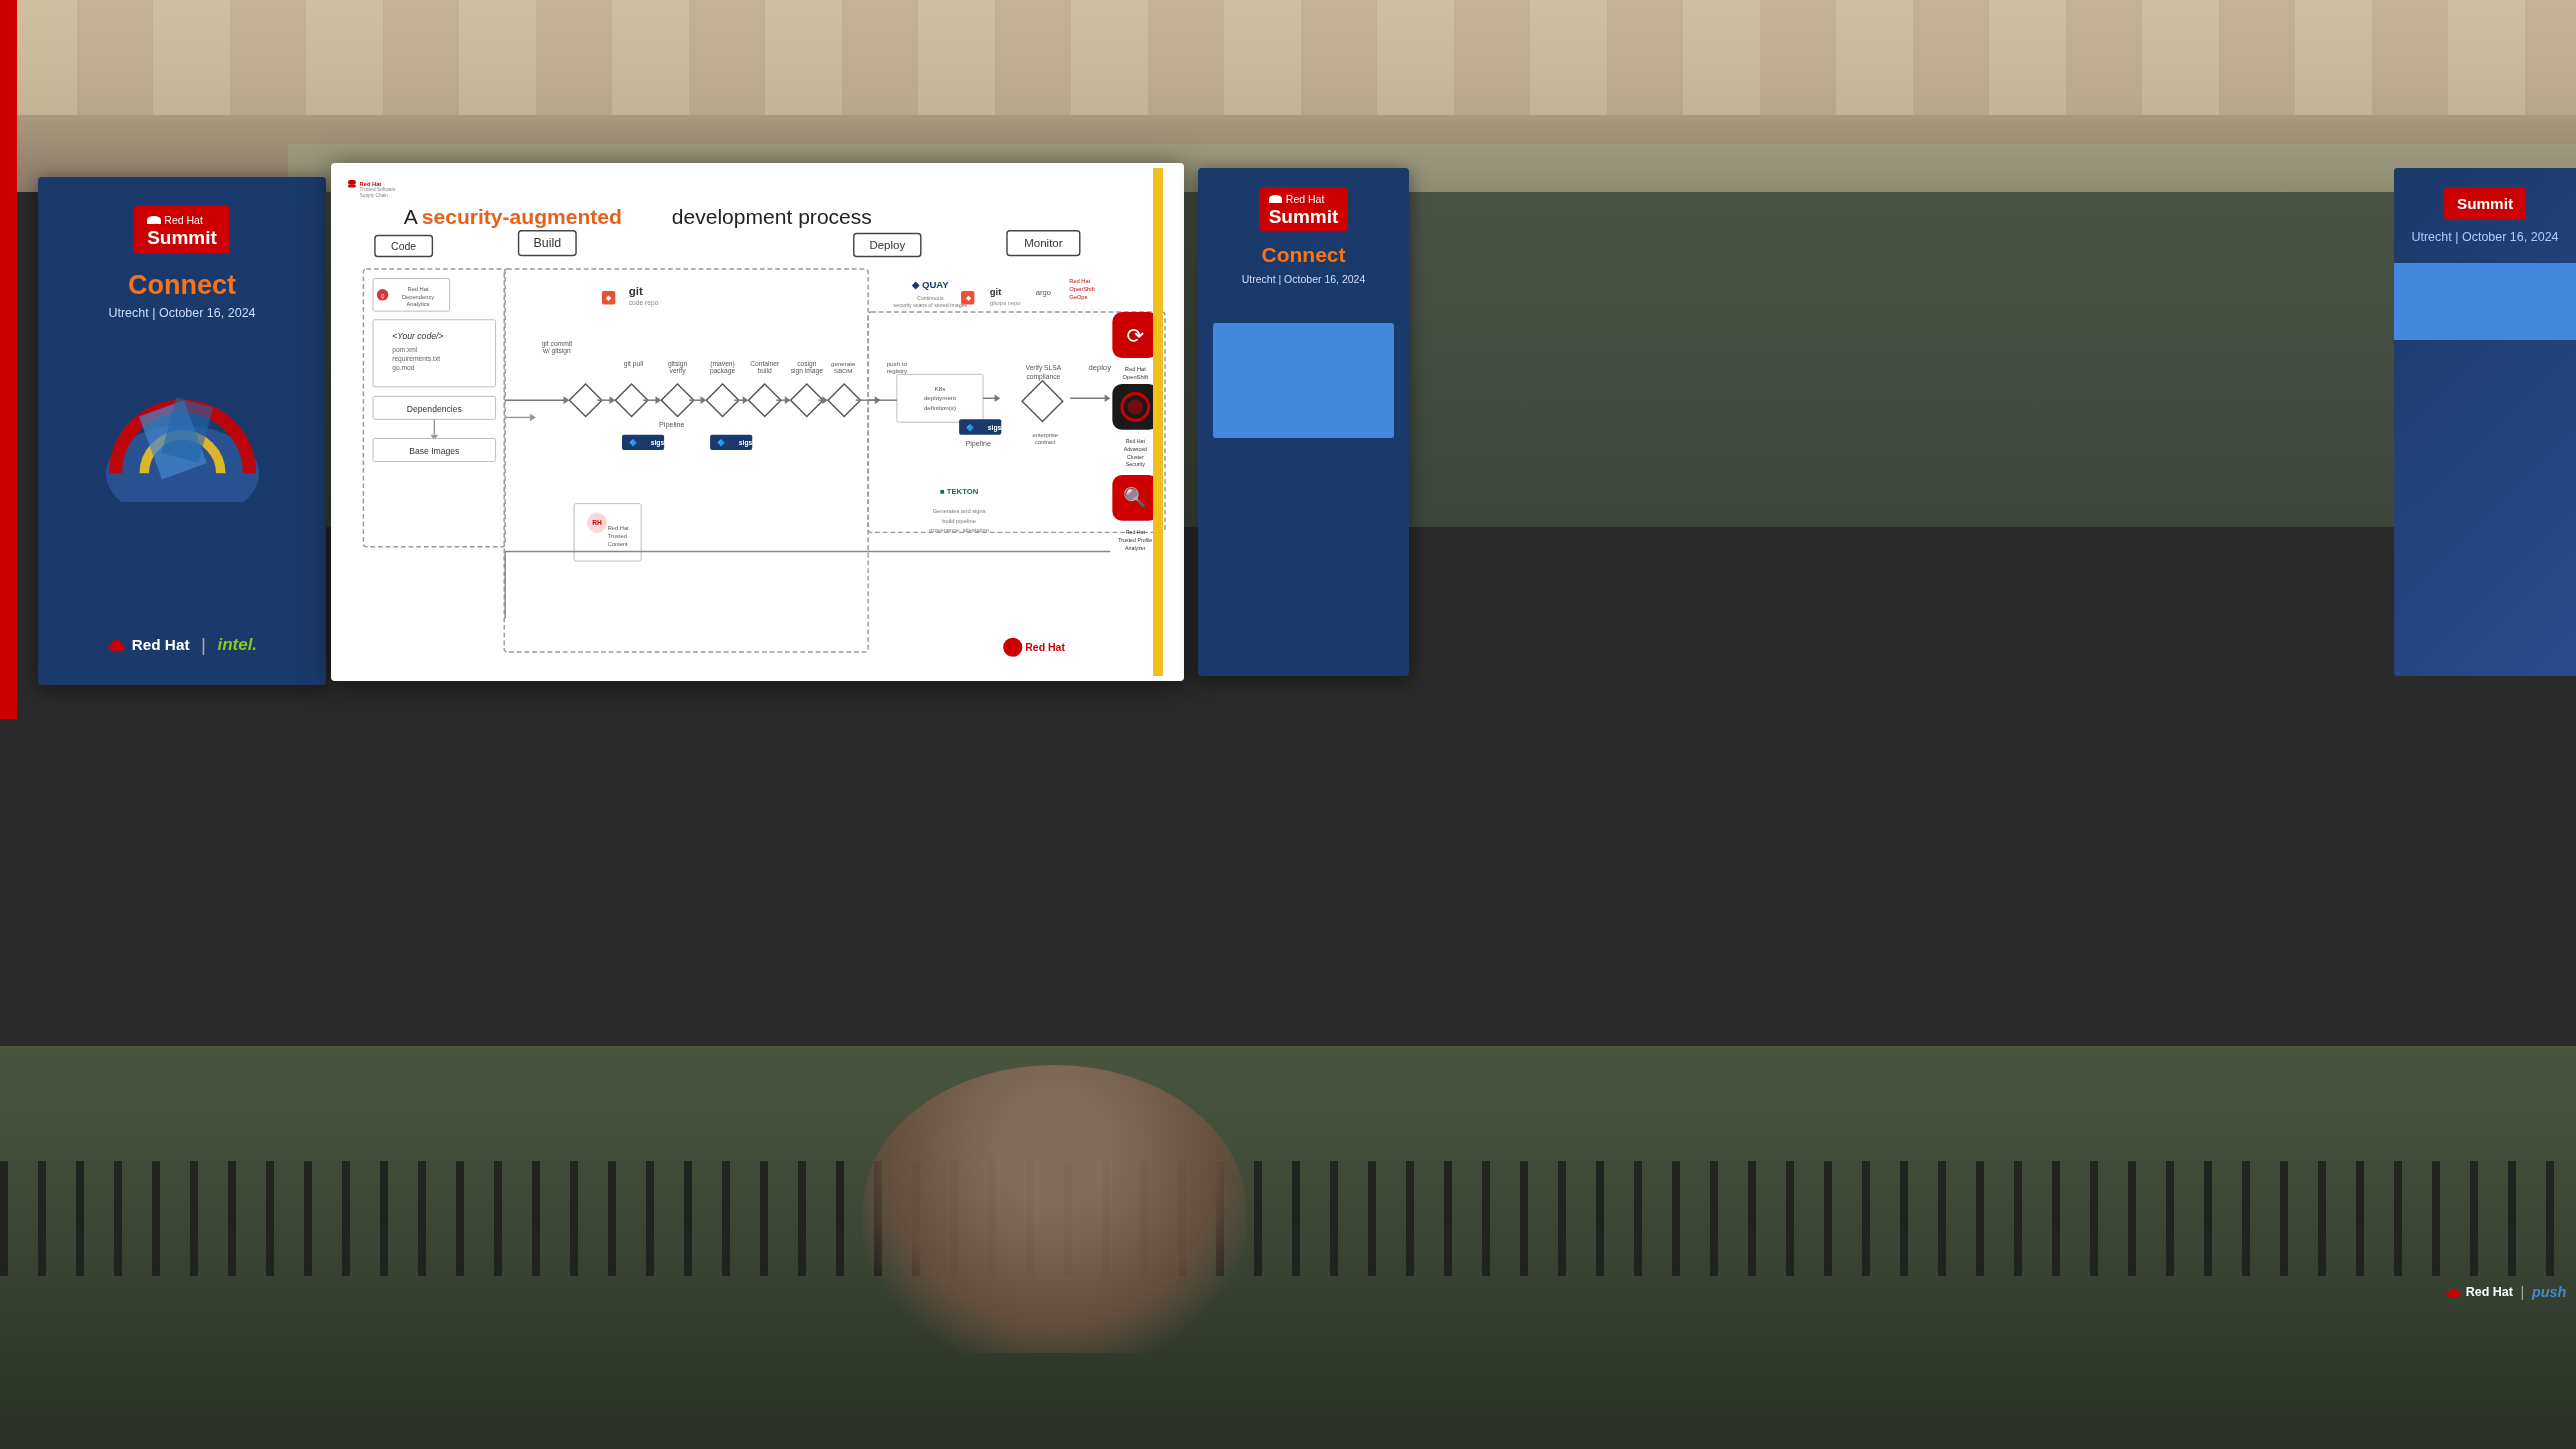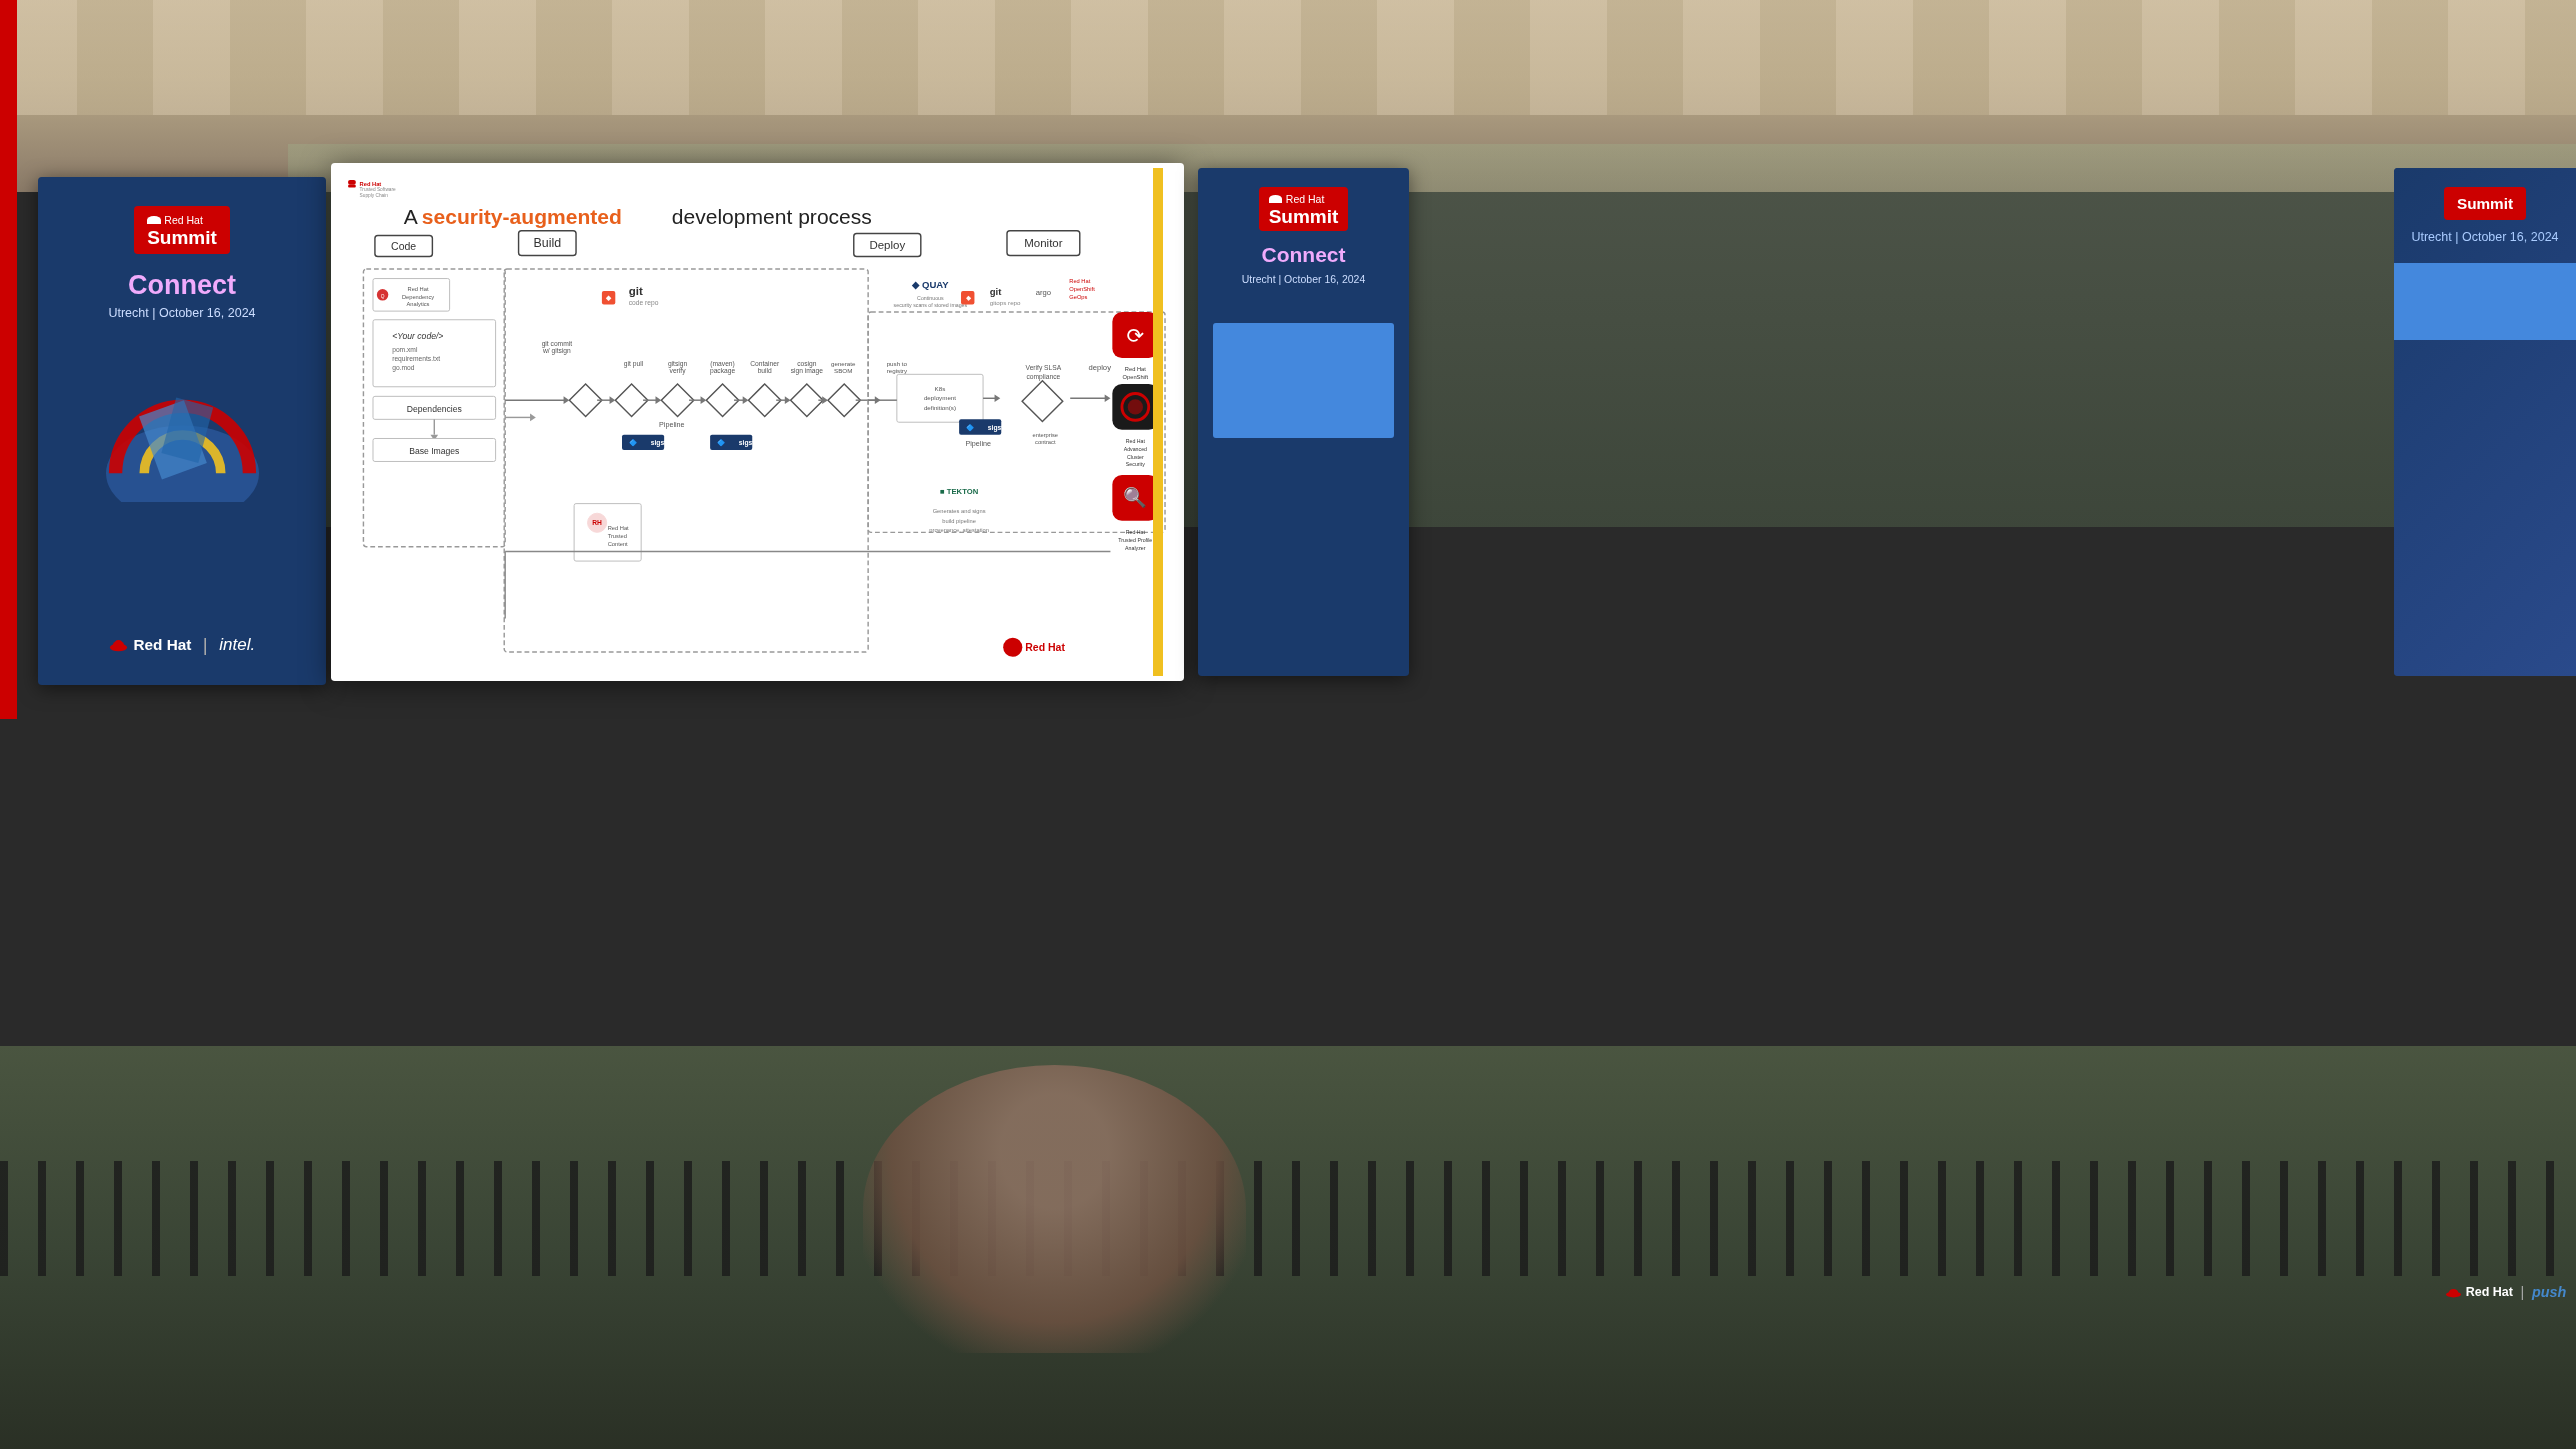--- a/index.html
+++ b/index.html
@@ -92,21 +92,21 @@
     }
     .red-hat-hat {
       width: 13.4px;
       height: 7.7px;
       background: white;
       border-radius: 50% 50% 0 0;
       display: inline-block;
     }
 
     .connect-title {
-      color: #f0abfc;
+      color: #f97316;
       font-size: 27px;
       font-weight: bold;
       margin-bottom: 5.8px;
       text-align: center;
     }
     .connect-date {
       color: #ccddff;
       font-size: 12.5px;
       text-align: center;
       margin-bottom: 19px;
@@ -128,24 +128,24 @@
     }
     .redhat-logo-text {
       display: flex;
       align-items: center;
       gap: 5.8px;
       color: white;
       font-size: 15.3px;
       font-weight: bold;
     }
     .intel-text {
-      color: #ffffff;
+      color: #84cc16;
       font-size: 17px;
       font-style: italic;
-      font-weight: normal;
+      font-weight: bold;
     }
     .divider-pipe {
       color: #aaaaaa;
       font-size: 19px;
     }
 
     
     .screen-main {
       position: absolute;
       left: 331px;

